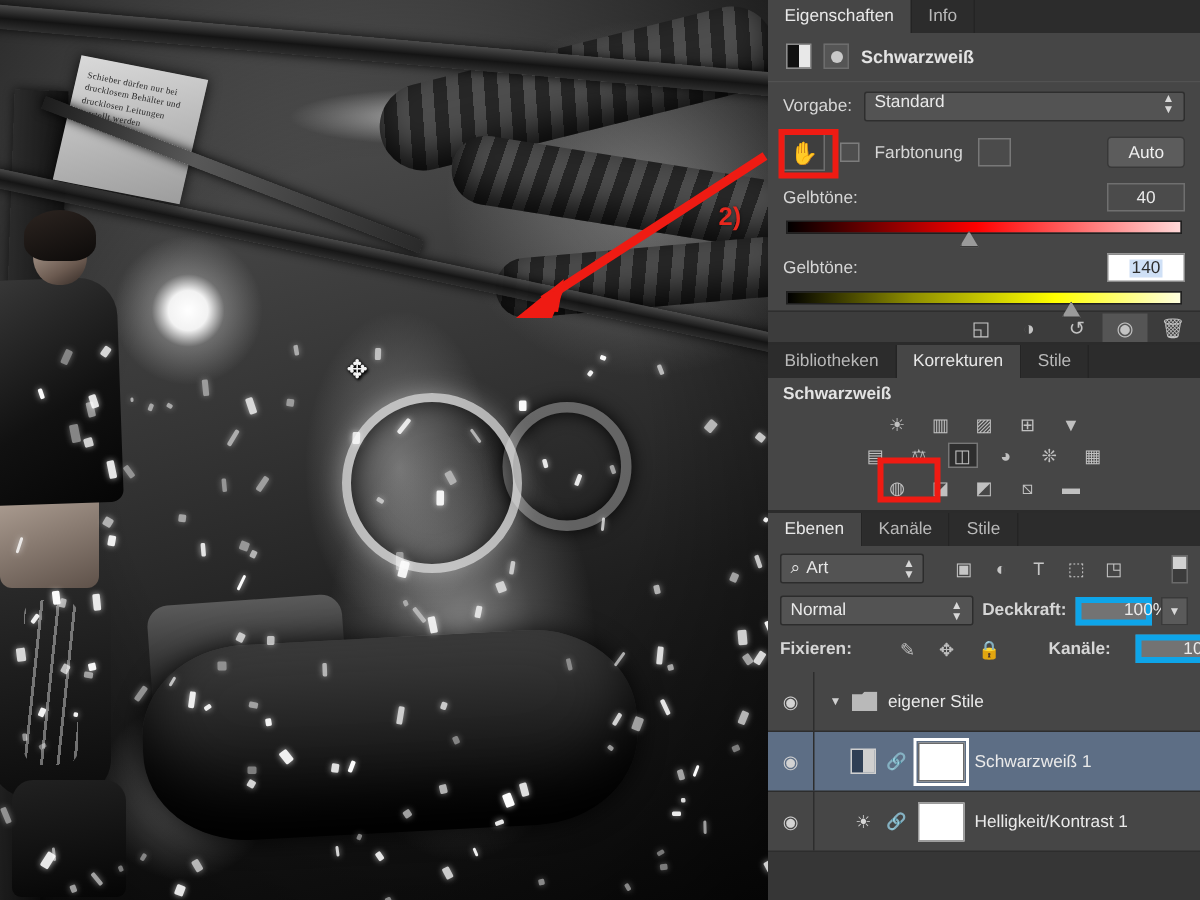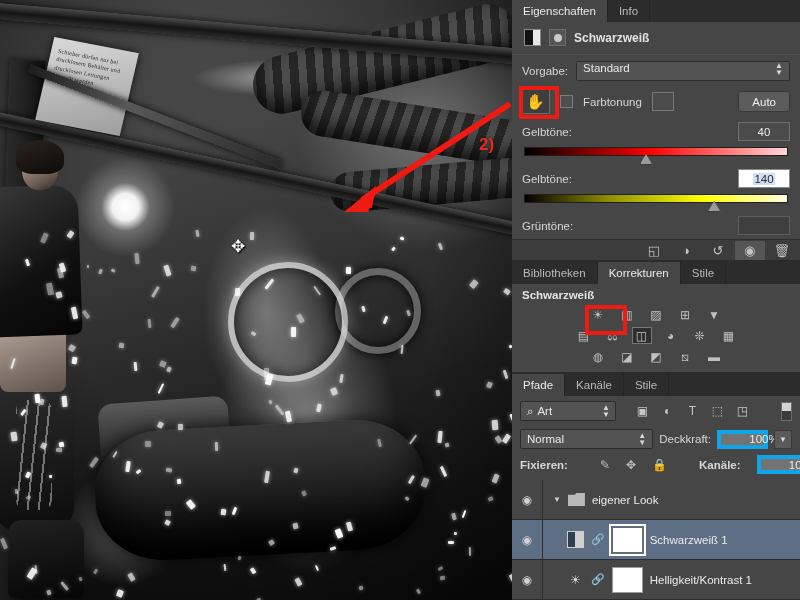--- a/index.html
+++ b/index.html
@@ -472,26 +472,20 @@
           <span class="lbl">Gelbtöne:</span>
           <div class="val-box editing">
             <span>140</span>
           </div>
         </div>
         <div class="track yellow">
           <div class="thumb" style="left:72%"></div>
         </div>
       </div>
 
-      <div class="slider-block" style="padding-top:9px;padding-bottom:4px">
-        <div class="slider-top">
-          <span class="lbl">Grüntöne:</span>
-          <div class="val-box" style="background:#3f3f3f;border-color:#5e5e5e"></div>
-        </div>
-      </div>
 
       <div class="prop-footer">
         <div class="ft-ic">◱</div>
         <div class="ft-ic">◑</div>
         <div class="ft-ic">↺</div>
         <div class="ft-ic on">◉</div>
         <div class="ft-ic">🗑</div>
       </div>
     </div>
 
@@ -527,21 +521,21 @@
           <div class="adj-ic">◩</div>
           <div class="adj-ic">⧅</div>
           <div class="adj-ic">▬</div>
         </div>
       </div>
     </div>
 
     <div class="panel-sep"></div>
 
     <div class="tabbar">
-      <div class="tab active">Pfade</div>
+      <div class="tab active">Ebenen</div>
       <div class="tab">Kanäle</div>
       <div class="tab">Stile</div>
     </div>
 
     <div class="panel-body">
       <div class="layers-tools">
         <div class="filter-sel">
           <span>⌕</span>
           <span>Art</span>
           <span class="arrows" style="position:absolute;right:5px;font-size:8px;line-height:7px;color:#d8d8d8">▲<br>▼</span>
@@ -554,21 +548,21 @@
         <div class="lt-ic">◳</div>
         <div style="flex:1"></div>
         <div class="toggle-pill"></div>
       </div>
 
       <div class="blend-row">
         <div class="blend-sel">
           <span>Normal</span>
           <span class="arrows" style="position:absolute;right:6px;font-size:8px;line-height:7px;color:#d8d8d8">▲<br>▼</span>
         </div>
-        <span class="lbl" style="font-weight:400">Deckkraft:</span>
+        <span class="lbl" style="font-weight:700">Deckkraft:</span>
         <div class="num-box">100%</div>
         <div class="num-step">▼</div>
       </div>
 
       <div class="lock-row">
         <span class="lbl" style="font-weight:700">Fixieren:</span>
         <div class="chk-pat"></div>
         <div class="lk-ic">✎</div>
         <div class="lk-ic">✥</div>
         <div class="lk-ic">🔒</div>
@@ -576,21 +570,21 @@
         <span class="lbl" style="font-weight:700">Kanäle:</span>
         <div class="num-box">100%</div>
         <div class="num-step">▼</div>
       </div>
 
       <div class="layer-row">
         <div class="eye-cell">◉</div>
         <div class="layer-main">
           <span class="grp-arrow">▼</span>
           <span class="folder"></span>
-          <span class="lyr-name">eigener Look</span>
+          <span class="lyr-name">eigener Stile</span>
         </div>
       </div>
 
       <div class="layer-row selected">
         <div class="eye-cell">◉</div>
         <div class="layer-main" style="padding-left:24px">
           <span class="lyr-icon bw"></span>
           <span class="link">🔗</span>
           <span class="mask-thumb active"></span>
           <span class="lyr-name">Schwarzweiß 1</span>

